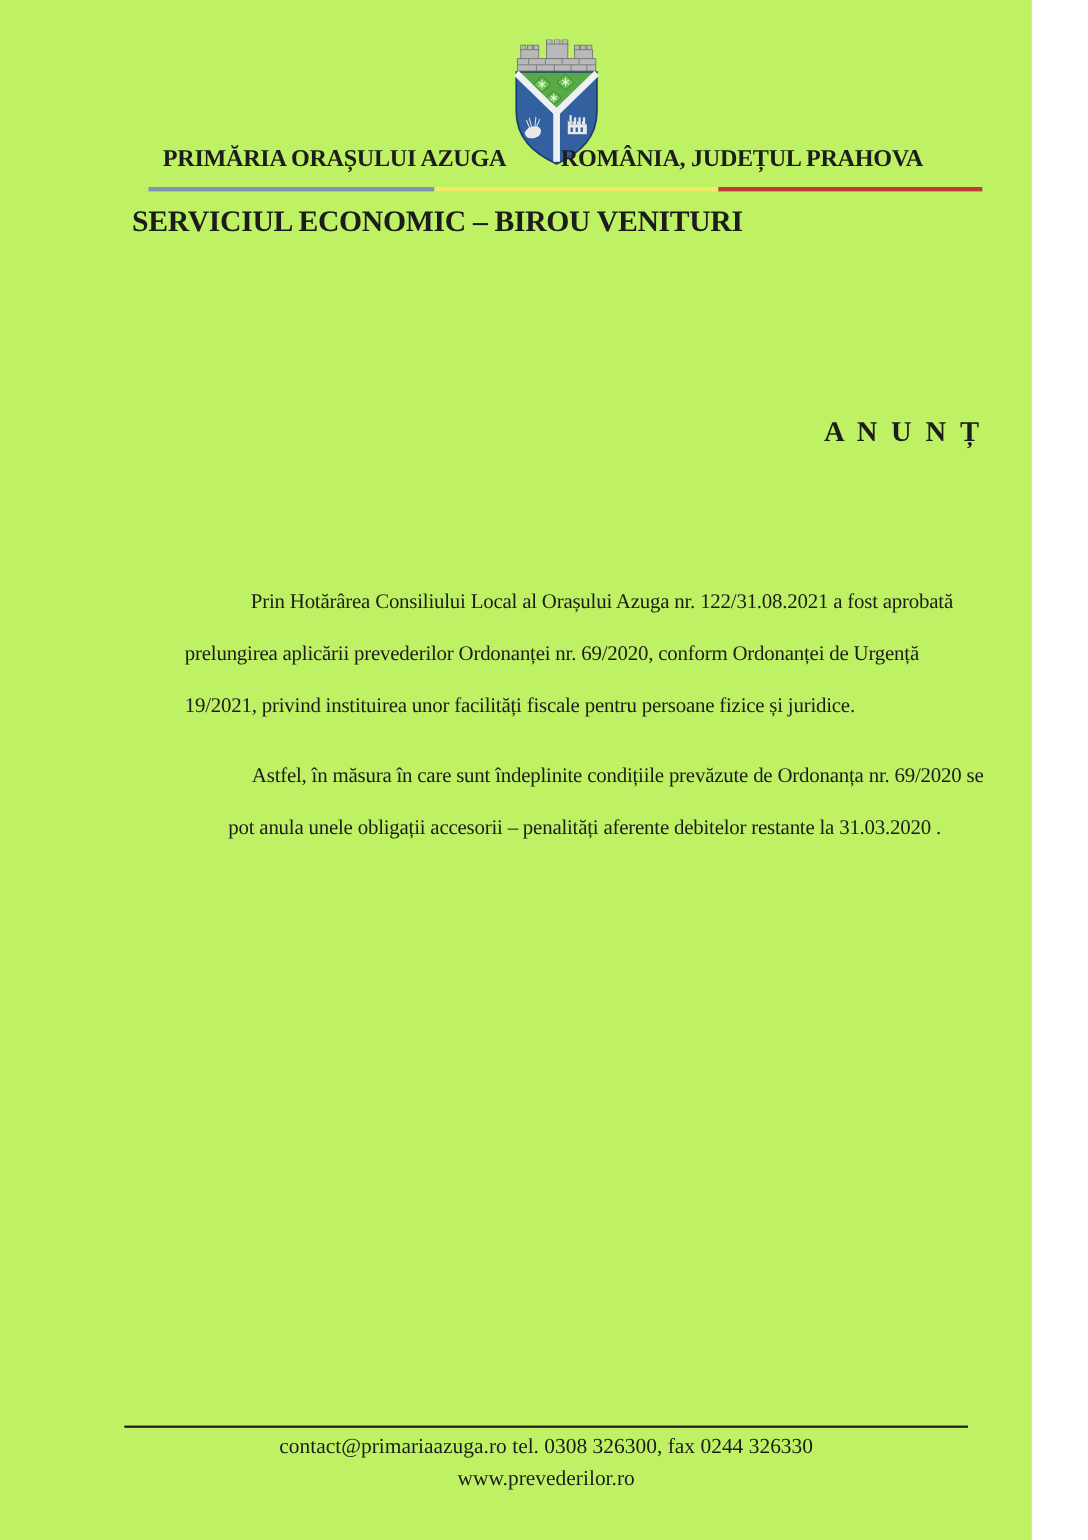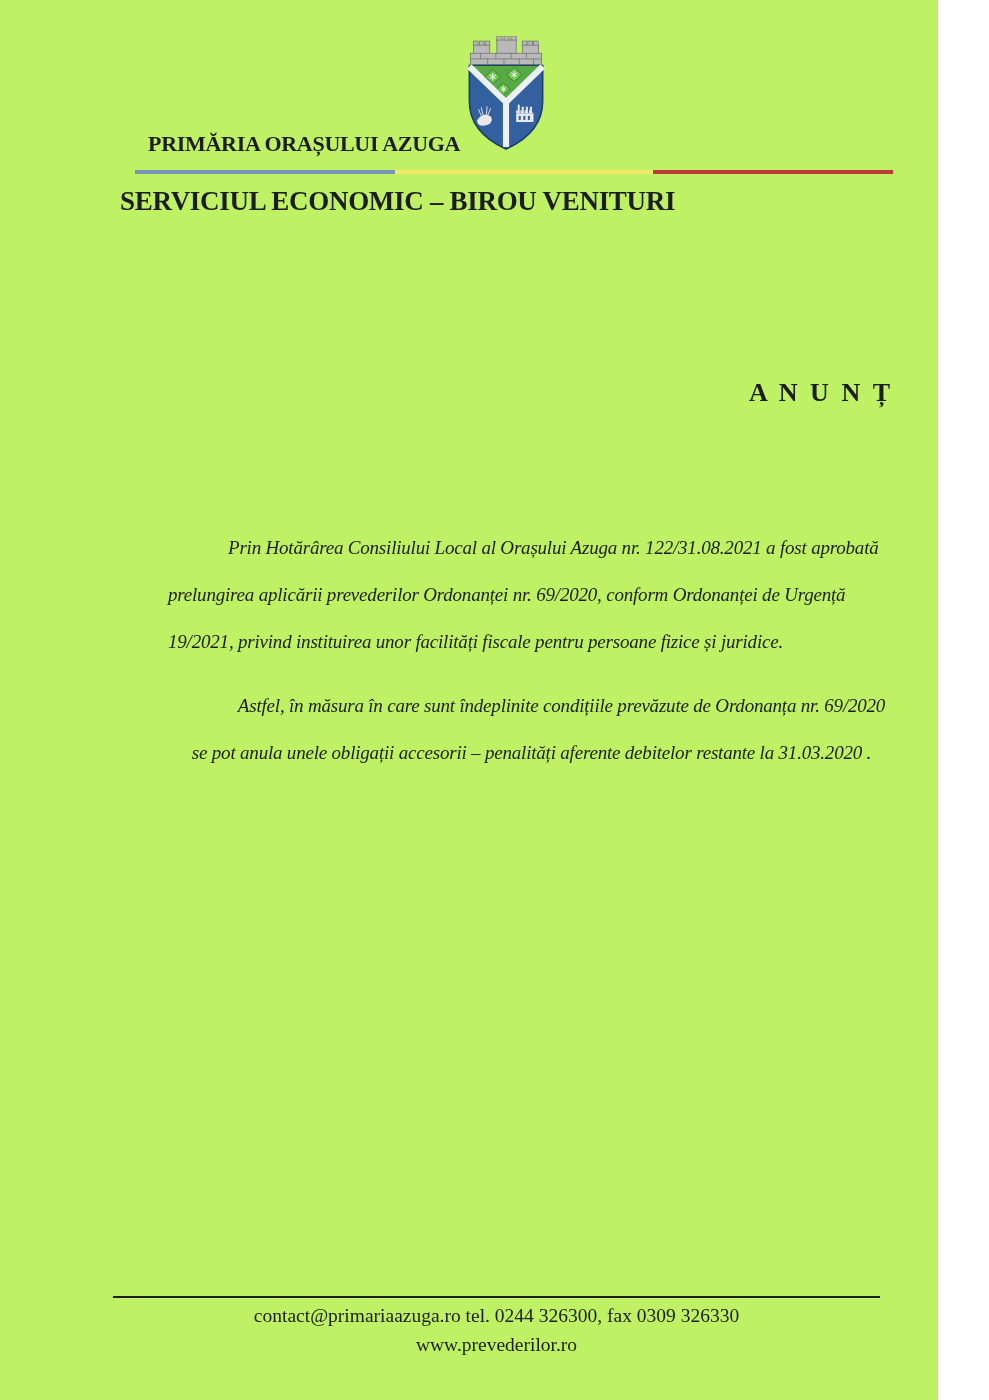--- a/index.html
+++ b/index.html
@@ -55,21 +55,21 @@
   .title {
     position: absolute; left: 168px; top: 378px;
     width: 725px; margin: 0;
     text-align: right;
     font-size: 26px; font-weight: bold;
     letter-spacing: 3px;
   }
   .body-text {
     position: absolute; left: 168px; top: 524px;
     width: 727px;
-    font-size: 19px; line-height: 47px; letter-spacing: -0.2px; font-style: italic;
+    font-size: 19px; line-height: 47px; letter-spacing: -0.2px;
   }
   .para { margin: 0; text-indent: 60px; }
   .para + .para { margin-top: 17px; text-align: center; }
 
   
   .footer-rule {
     position: absolute; left: 113px; top: 1296px;
     width: 767px; height: 2px; background: #1d1d1d;
   }
   .footer-text {
@@ -156,35 +156,36 @@
         <rect x="63.5" y="69.5" width="2" height="6" fill="#e9e9e9"></rect>
         <rect x="52.5" y="78.5" width="2" height="4" fill="#33619f"></rect>
         <rect x="57" y="78.5" width="2" height="4" fill="#33619f"></rect>
         <rect x="61.5" y="78.5" width="2" height="4" fill="#33619f"></rect>
       </g>
     </svg>
   </div>
 
   <div class="org-left">PRIMĂRIA ORAȘULUI AZUGA</div>
 
+  <div class="org-right">ROMÂNIA, JUDEȚUL PRAHOVA</div>
 
   <div class="flag-rule">
     <span class="seg seg-blue"></span>
     <span class="seg seg-yellow"></span>
     <span class="seg seg-red"></span>
   </div>
 
   <div class="dept">SERVICIUL ECONOMIC – BIROU VENITURI</div>
 
   <h1 class="title">A N U N Ț</h1>
 
   <main class="body-text">
     <p class="para">Prin Hotărârea Consiliului Local al Orașului Azuga nr. 122/31.08.2021 a fost aprobată prelungirea aplicării prevederilor Ordonanței nr. 69/2020, conform Ordonanței de Urgență 19/2021, privind instituirea unor facilități fiscale pentru persoane fizice și juridice.</p>
     <p class="para">Astfel, în măsura în care sunt îndeplinite condițiile prevăzute de Ordonanța nr. 69/2020 se pot anula unele obligații accesorii – penalități aferente debitelor restante la 31.03.2020 .</p>
   </main>
 
   <div class="footer-rule"></div>
   <footer class="footer-text">
-    <div>contact@primariaazuga.ro tel. 0244 326300, fax 0309 326330</div>
+    <div>contact@primariaazuga.ro tel. 0308 326300, fax 0244 326330</div>
     <div>www.prevederilor.ro</div>
   </footer>
 
 </div>
 
 </body></html>

